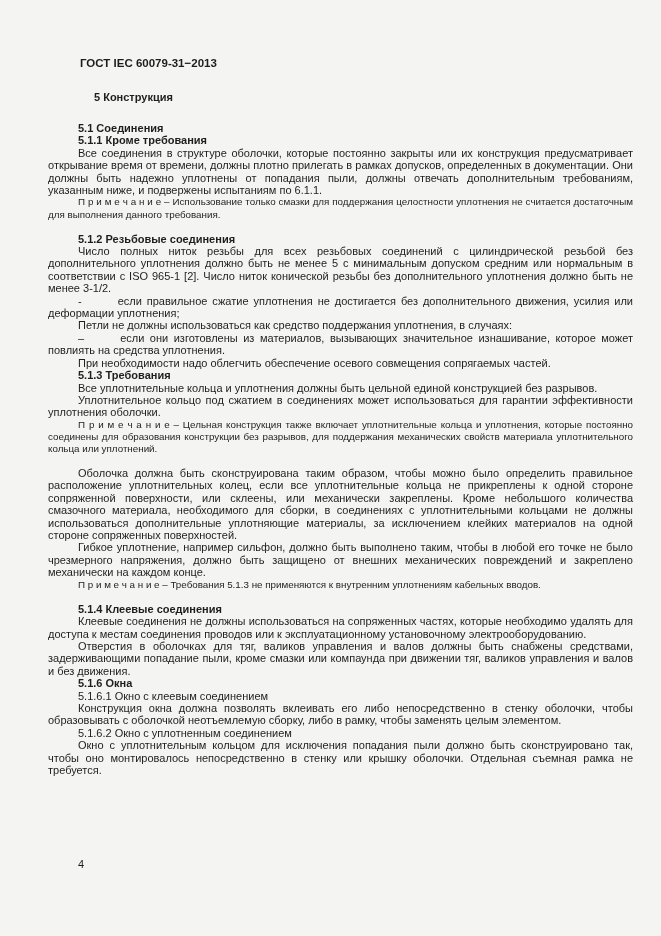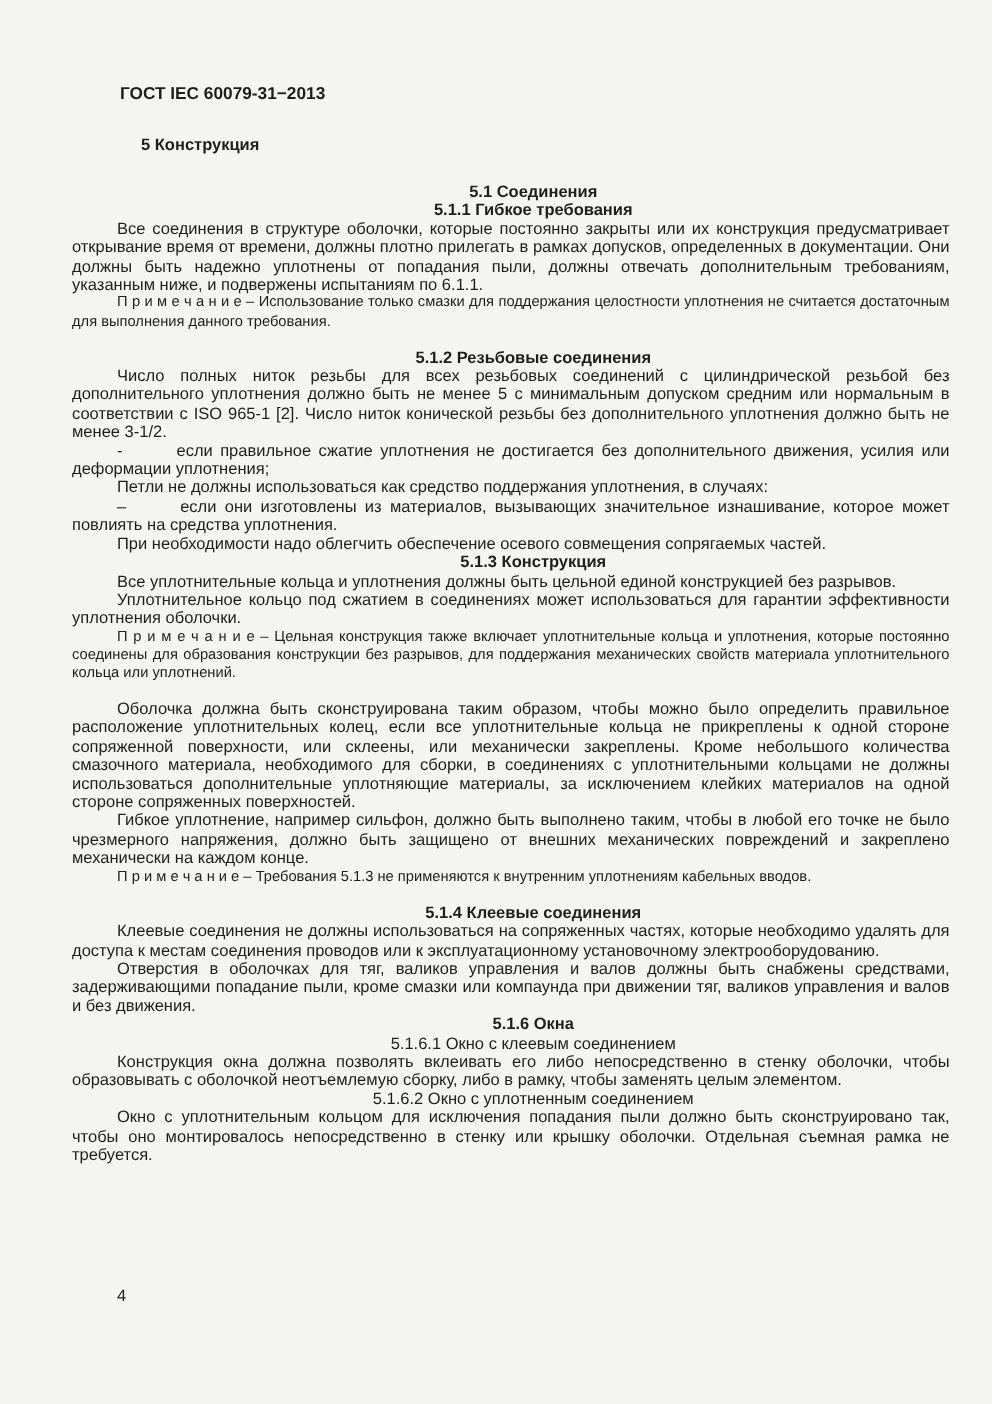--- a/index.html
+++ b/index.html
@@ -33,21 +33,20 @@
     line-height: 15px;
     padding-left: 46px;
     margin-top: 20px;
     margin-bottom: 17px;
   }
   .body-text { }
   .blk {
     margin: 0;
     font-size: 11px;
     line-height: 12.4px;
-    text-align: center;
   }
   .blk-h2 {
     font-weight: bold;
     padding-left: 30px;
   }
   .blk-h3 {
     padding-left: 30px;
   }
   .blk-p {
     text-align: justify;
@@ -81,31 +80,31 @@
 </head>
 <body>
 
 <div class="page">
   <div class="running-header">ГОСТ IEC 60079-31−2013</div>
 
   <div class="chapter-title">5 Конструкция</div>
 
   <div class="body-text" id="blocks">
       <div class="blk blk-h2">5.1 Соединения</div>
-      <div class="blk blk-h2">5.1.1 Гибкое требования</div>
+      <div class="blk blk-h2">5.1.1 Кроме требования</div>
       <div class="blk blk-p">Все соединения в структуре оболочки, которые постоянно закрыты или их конструкция предусматривает открывание время от времени, должны плотно прилегать в рамках допусков, определенных в документации. Они должны быть надежно уплотнены от попадания пыли, должны отвечать дополнительным требованиям, указанным ниже, и подвержены испытаниям по 6.1.1.</div>
       <div class="blk blk-note">П р и м е ч а н и е  –  Использование только смазки для поддержания целостности уплотнения не считается достаточным для выполнения данного требования.</div>
       <div class="blk blk-spacer"></div>
       <div class="blk blk-h2">5.1.2 Резьбовые соединения</div>
       <div class="blk blk-p">Число полных ниток резьбы для всех резьбовых соединений с цилиндрической резьбой без дополнительного уплотнения должно быть не менее 5 с минимальным допуском средним или нормальным в соответствии с ISO 965-1 [2]. Число ниток конической резьбы без дополнительного уплотнения должно быть не менее 3-1/2.</div>
       <div class="blk blk-li"><span>-</span><span class="li-gap"></span><span>если правильное сжатие уплотнения не достигается без дополнительного движения, усилия или деформации уплотнения;</span></div>
       <div class="blk blk-p">Петли не должны использоваться как средство поддержания уплотнения, в случаях:</div>
       <div class="blk blk-li"><span>–</span><span class="li-gap"></span><span>если они изготовлены из материалов,  вызывающих значительное изнашивание, которое может повлиять на средства уплотнения.</span></div>
       <div class="blk blk-p">При необходимости надо облегчить обеспечение осевого совмещения сопрягаемых частей.</div>
-      <div class="blk blk-h2">5.1.3 Конструкция</div>
+      <div class="blk blk-h2">5.1.3 Требования</div>
       <div class="blk blk-p">Все уплотнительные кольца и уплотнения должны быть цельной единой конструкцией без разрывов.</div>
       <div class="blk blk-p">Уплотнительное кольцо под сжатием в соединениях может использоваться для  гарантии эффективности уплотнения оболочки.</div>
       <div class="blk blk-note">П р и м е ч а н и е  –  Цельная конструкция также включает  уплотнительные кольца и уплотнения, которые постоянно соединены для образования конструкции без разрывов, для поддержания механических свойств материала уплотнительного кольца или уплотнений.</div>
       <div class="blk blk-spacer"></div>
       <div class="blk blk-p">Оболочка должна быть сконструирована таким образом, чтобы можно было определить правильное расположение уплотнительных колец, если все уплотнительные кольца не прикреплены к одной стороне сопряженной поверхности, или склеены, или механически закреплены. Кроме небольшого количества смазочного материала, необходимого для сборки, в соединениях  с уплотнительными кольцами не должны использоваться дополнительные уплотняющие материалы, за исключением клейких материалов на одной стороне сопряженных поверхностей.</div>
       <div class="blk blk-p">Гибкое уплотнение, например сильфон, должно быть выполнено таким, чтобы в любой его точке не было чрезмерного напряжения,  должно быть защищено от внешних механических повреждений и закреплено механически на каждом конце.</div>
       <div class="blk blk-note">П р и м е ч а н и е  –  Требования 5.1.3 не применяются к внутренним уплотнениям кабельных вводов.</div>
       <div class="blk blk-spacer"></div>
       <div class="blk blk-h2">5.1.4 Клеевые соединения</div>
       <div class="blk blk-p">Клеевые соединения не должны использоваться на сопряженных частях, которые необходимо удалять для доступа к местам соединения проводов или к эксплуатационному установочному электрооборудованию.</div>

